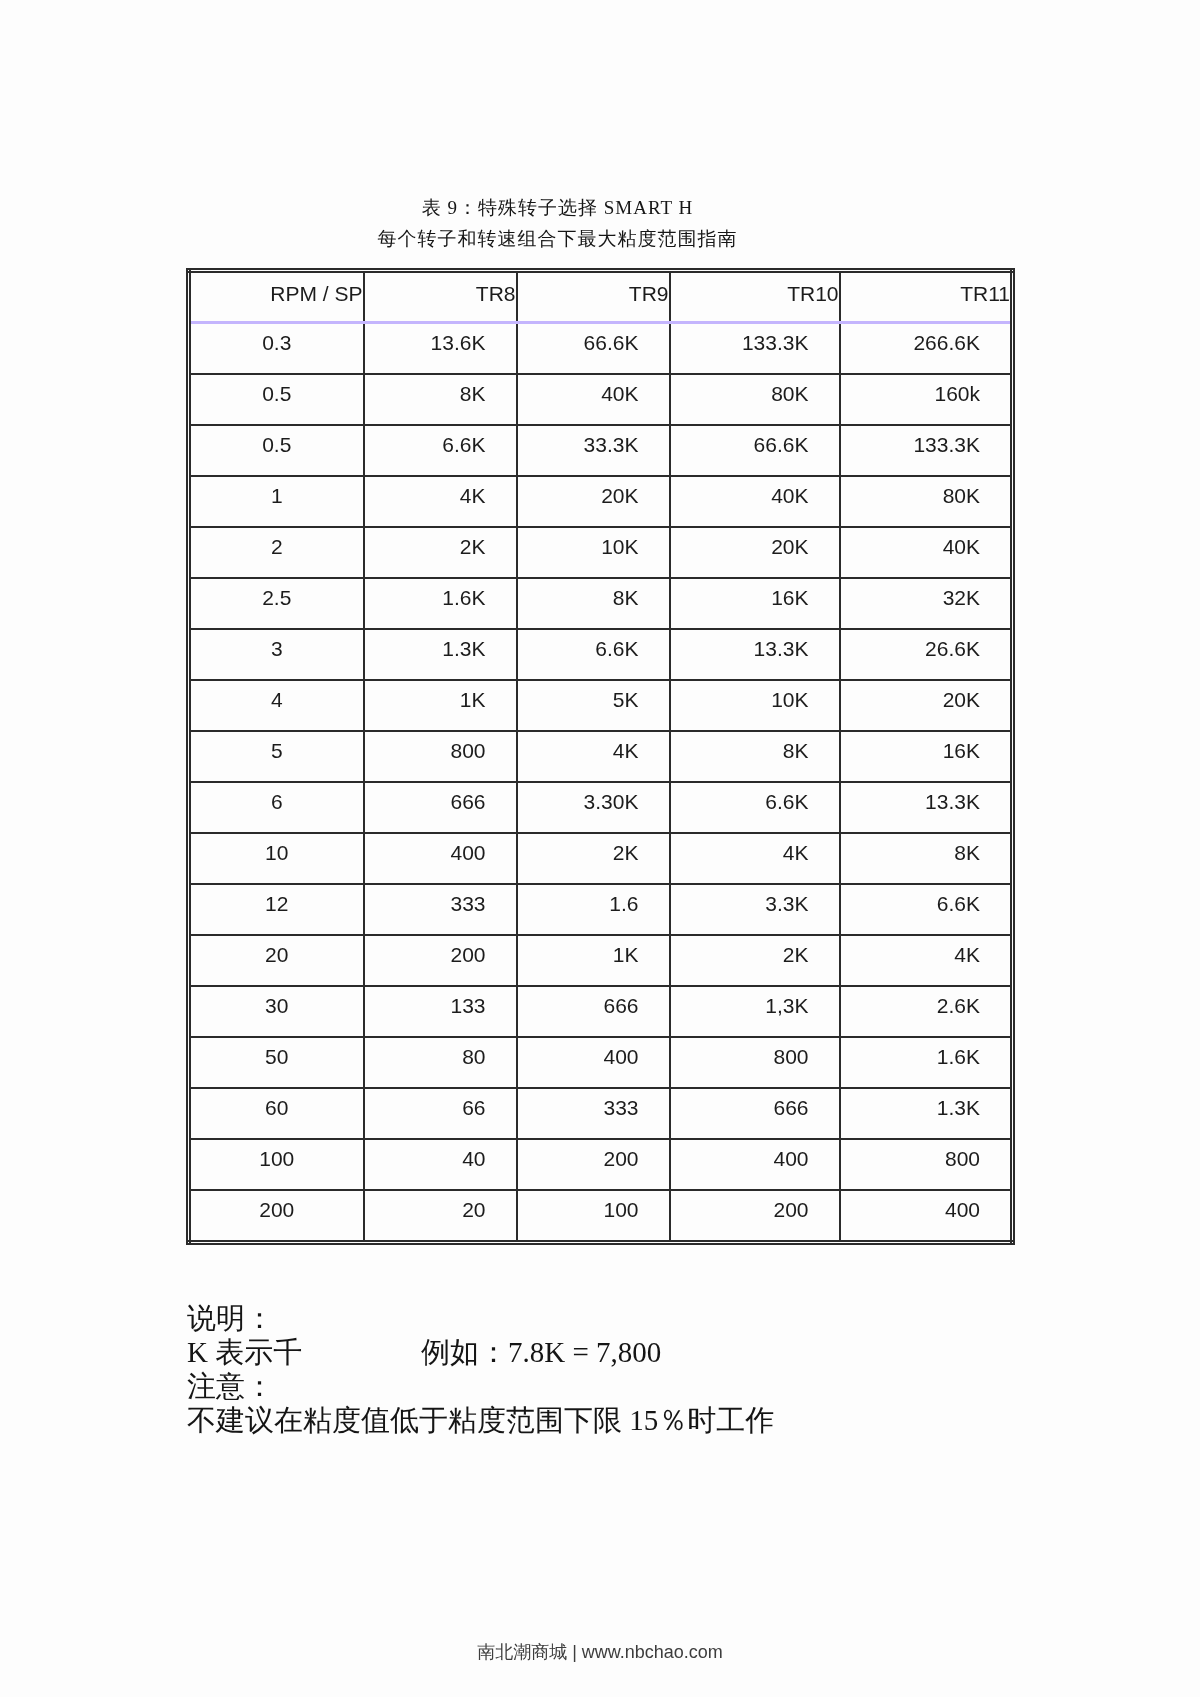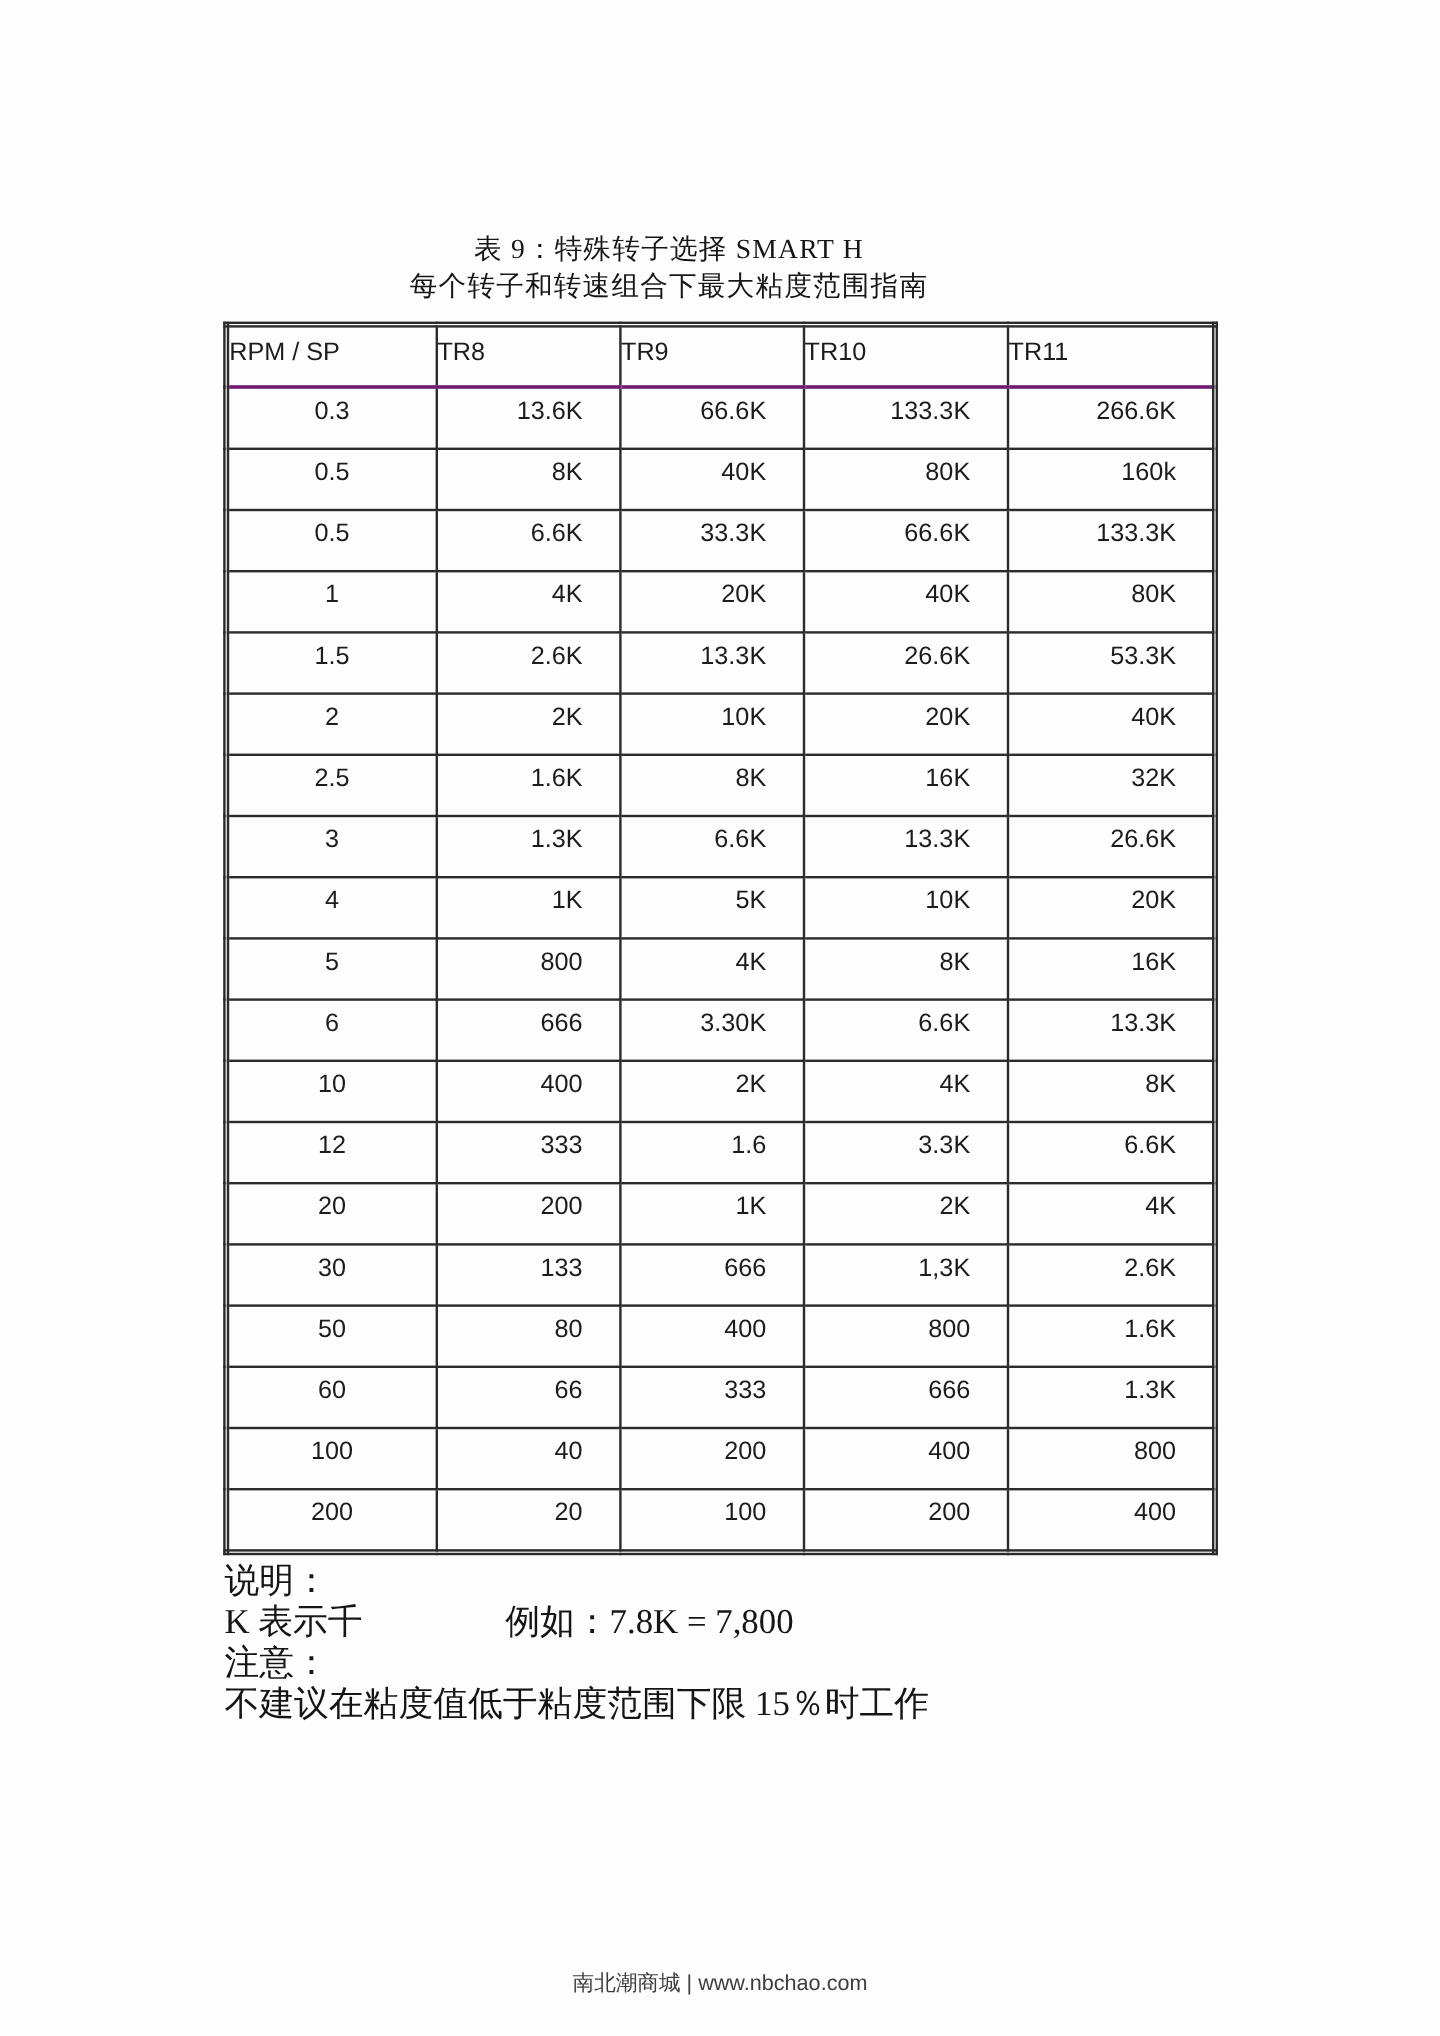--- a/index.html
+++ b/index.html
@@ -17,21 +17,21 @@
   .title-block {
     position: absolute;
     top: 192px;
     left: 0;
     width: 1115px;
     text-align: center;
     font-family: "Liberation Serif", serif;
     color: #161616;
   }
   .title-line {
-    font-size: 23px;
+    font-size: 19px;
     line-height: 31px;
     letter-spacing: 1px;
   }
 
   
   .doc-table {
     position: absolute;
     left: 186px;
     top: 268px;
     width: 824px;
@@ -43,22 +43,22 @@
   }
   .doc-table th, .doc-table td {
     border: 2px solid #2b2b2b;
     vertical-align: top;
     padding: 0;
     font-weight: normal;
   }
   .doc-table th {
     height: 39px;
     padding-top: 9px;
-    text-align: left;
-    border-bottom: 3px solid #701a75;
+    text-align: right;
+    border-bottom: 3px solid #c4b5fd;
   }
   .doc-table td { height: 42px; padding-top: 7px; }
   .doc-table td.rpm { text-align: center; }
   .doc-table td.val { text-align: right; padding-right: 30px; }
 
   
   .notes {
     position: absolute;
     left: 187px;
     top: 1301px;
@@ -130,27 +130,20 @@
         <td class="val">133.3K</td>
       </tr>
       <tr>
         <td class="rpm">1</td>
         <td class="val">4K</td>
         <td class="val">20K</td>
         <td class="val">40K</td>
         <td class="val">80K</td>
       </tr>
       <tr>
-        <td class="rpm">1.5</td>
-        <td class="val">2.6K</td>
-        <td class="val">13.3K</td>
-        <td class="val">26.6K</td>
-        <td class="val">53.3K</td>
-      </tr>
-      <tr>
         <td class="rpm">2</td>
         <td class="val">2K</td>
         <td class="val">10K</td>
         <td class="val">20K</td>
         <td class="val">40K</td>
       </tr>
       <tr>
         <td class="rpm">2.5</td>
         <td class="val">1.6K</td>
         <td class="val">8K</td>

